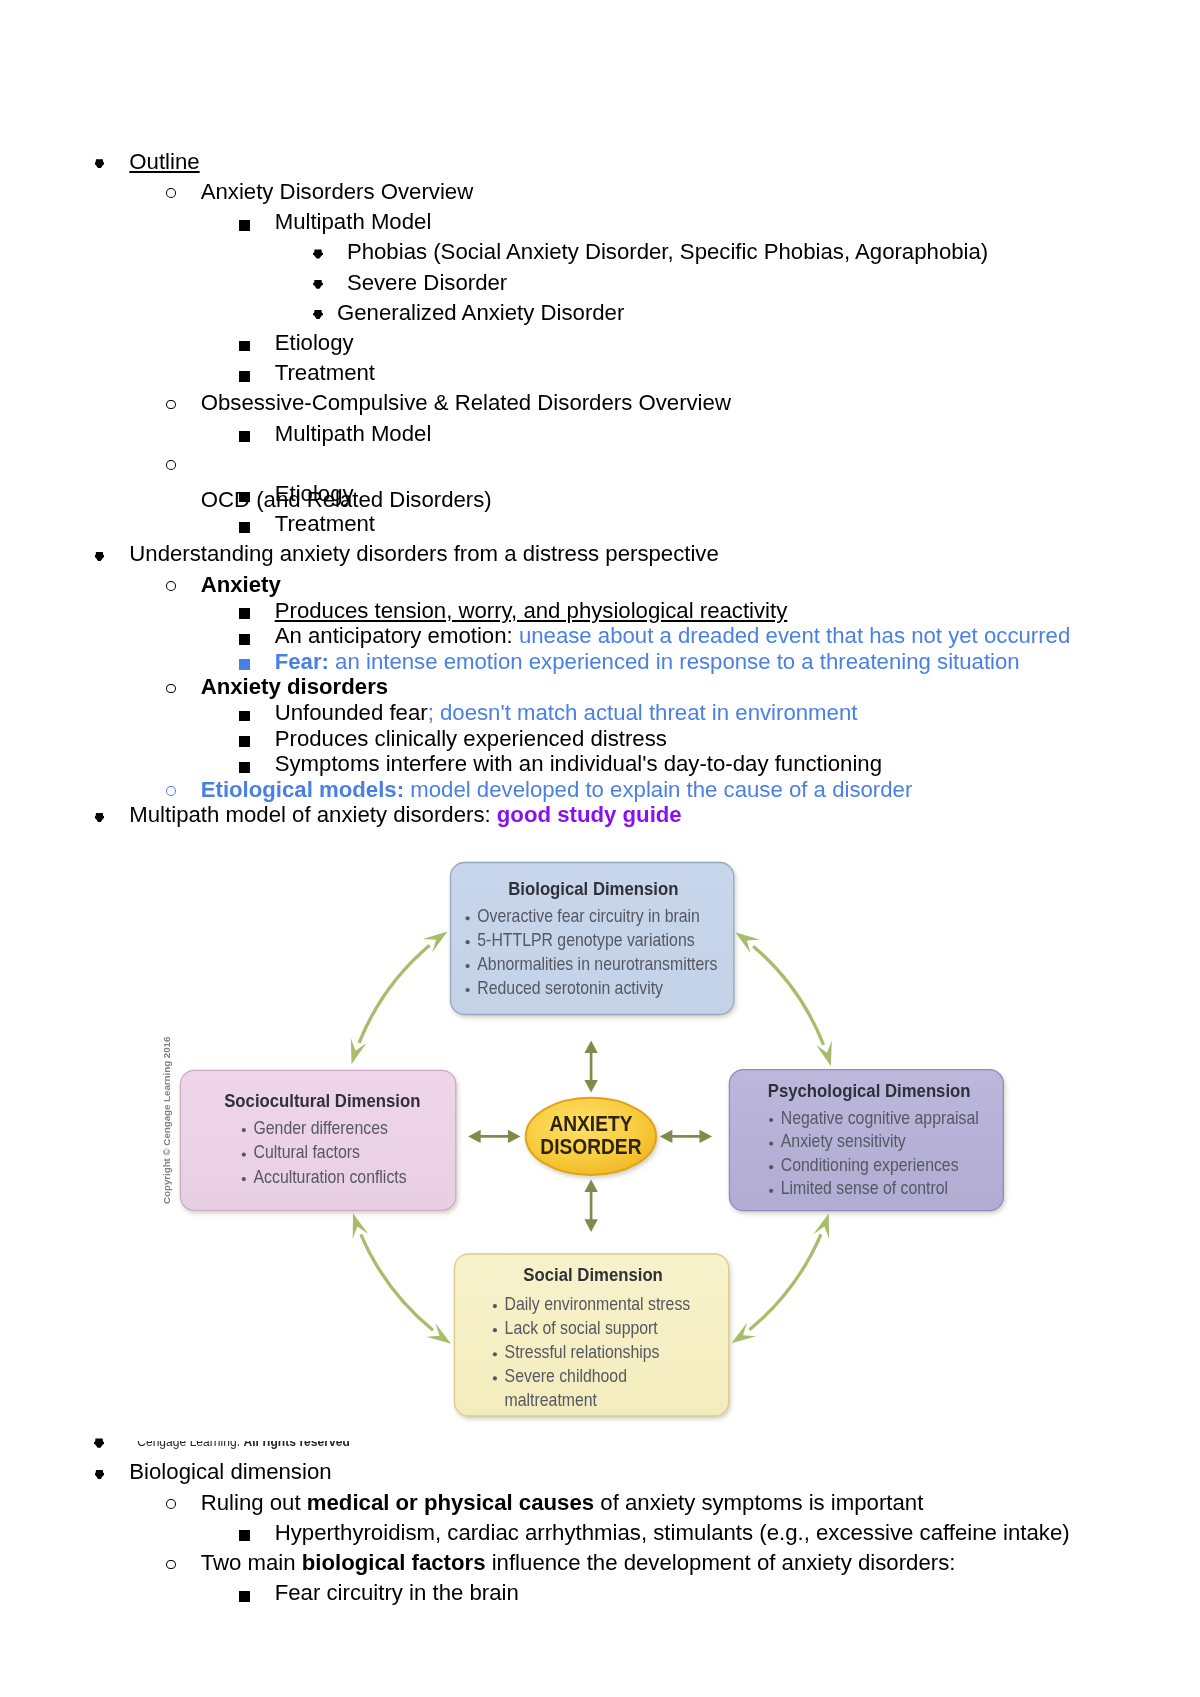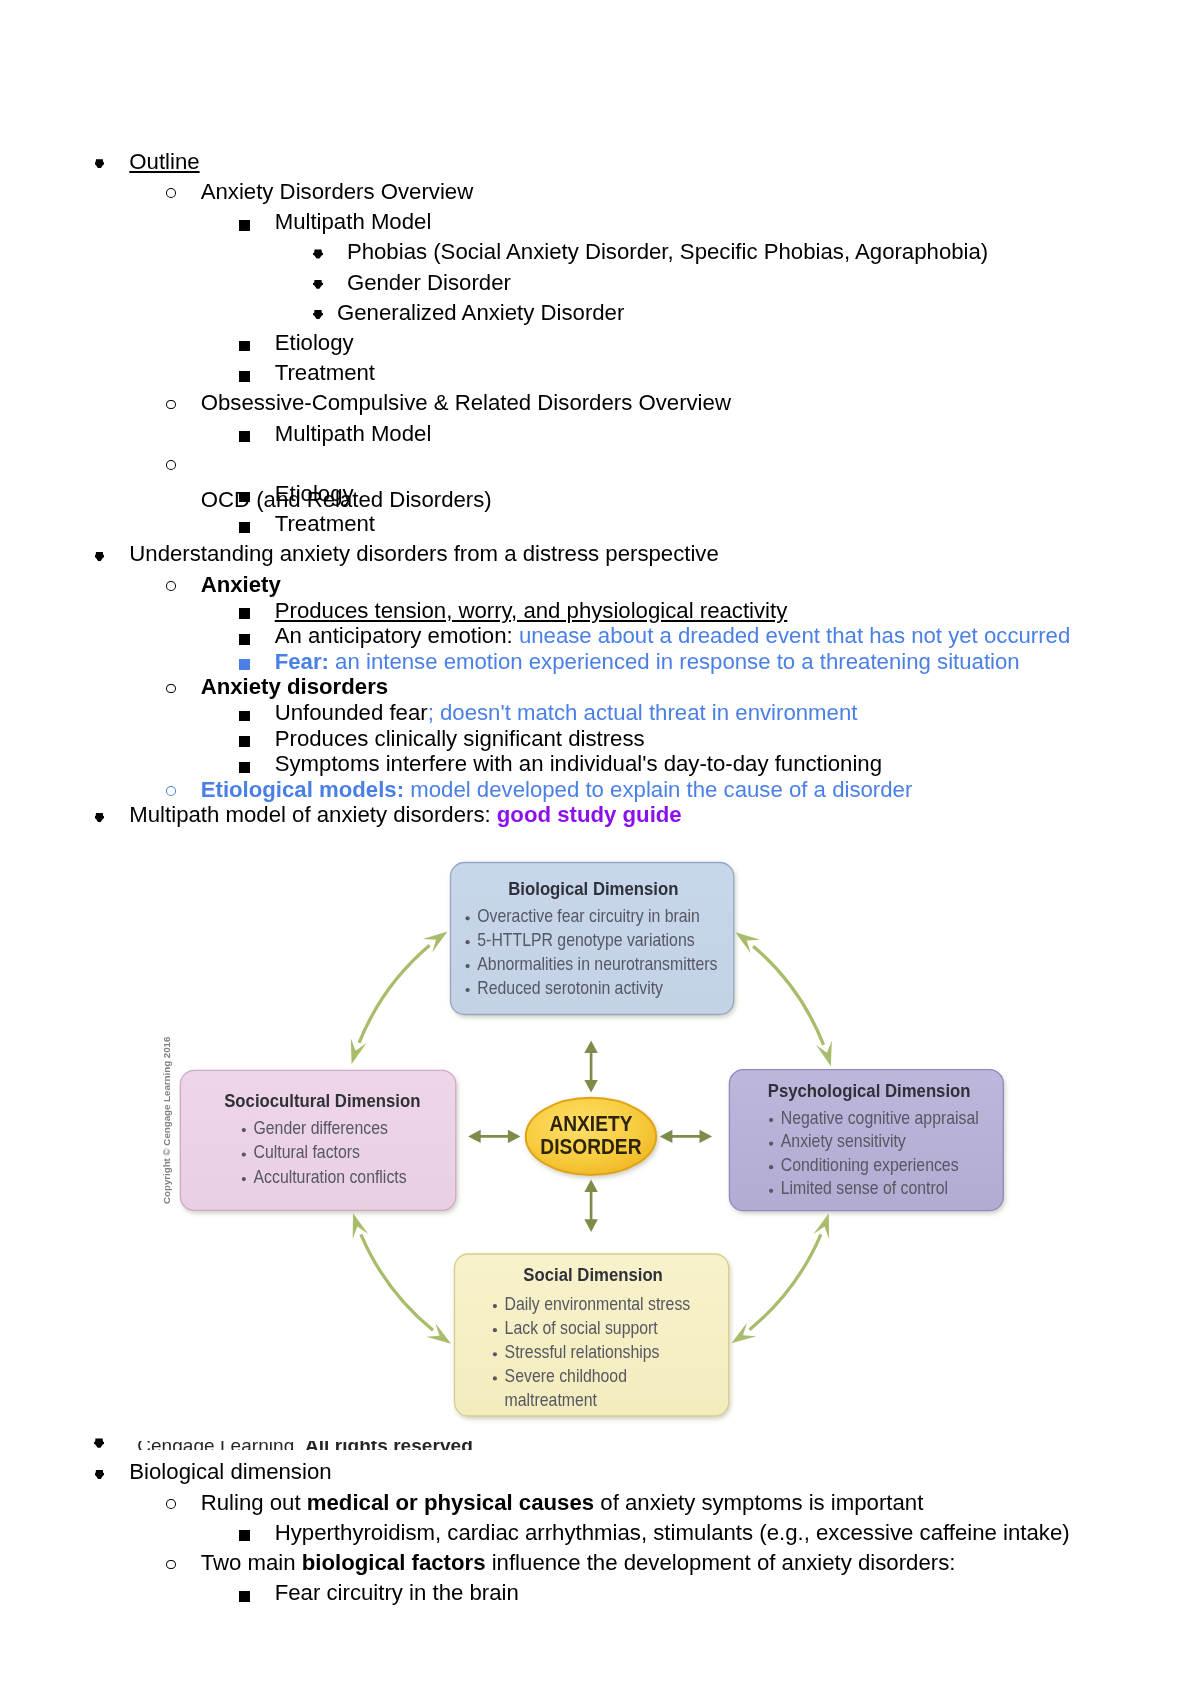--- a/index.html
+++ b/index.html
@@ -24,21 +24,21 @@
 
   .bold{font-weight:bold;}
   .sp{letter-spacing:0px;}
   .blue{color:#4a80e6;}
   .purple{color:#8b10f0;}
 
   .clip-row{position:absolute;left:0;top:1438.3px;width:1200px;height:11.5px;}
   .cc-bullet{position:absolute;left:93.9px;top:0px;width:10.3px;height:9.7px;background:#000;
              clip-path:polygon(15% 2%,85% 2%,88% 32%,100% 40%,100% 56%,86% 64%,64% 98%,36% 98%,14% 64%,0% 56%,0% 40%,12% 32%);}
   .cc-clip{position:absolute;left:0;top:2.9px;width:1200px;height:8.7px;overflow:hidden;}
-  .cc-text{position:absolute;left:137.2px;top:-6.5px;font-size:19px;
+  .cc-text{position:absolute;left:137.2px;top:-6.5px;font-size:12px;
            white-space:nowrap;color:#262626;letter-spacing:0.05px;}
 
   .fig{position:absolute;left:140px;top:840px;width:900px;height:620px;}
   .copyr{position:absolute;left:22px;top:364px;font-size:9.3px;color:#808080;
          transform-origin:0 0;transform:rotate(-90deg) scale(1.055,0.95);white-space:nowrap;
          font-family:"Liberation Sans",sans-serif;letter-spacing:-0.05px;
          font-weight:bold;line-height:10px;}
   .bx-title{font-family:"Liberation Sans",sans-serif;font-weight:bold;
             font-size:18.6px;fill:#2f3139;}
   .bx-item{font-family:"Liberation Sans",sans-serif;font-size:17.6px;fill:#555762;}
@@ -62,21 +62,21 @@
       <div class="row" style="left: 0px; top: 207.1px;">
         <span class="bt b3" style="left: 239px; top: 12.7px;"></span>
         <span class="txt" style="position: absolute; left: 274.7px; top: 0px;">Multipath Model</span>
       </div>
       <div class="row" style="left: 0px; top: 237.3px;">
         <span class="bt b4" style="left: 313px; top: 12.1px;"></span>
         <span class="txt" style="position: absolute; left: 346.9px; top: 0px;">Phobias (Social Anxiety Disorder, Specific Phobias, Agoraphobia)</span>
       </div>
       <div class="row" style="left: 0px; top: 267.5px;">
         <span class="bt b4" style="left: 313px; top: 12.1px;"></span>
-        <span class="txt" style="position: absolute; left: 346.9px; top: 0px;">Gender Disorder</span>
+        <span class="txt" style="position: absolute; left: 346.9px; top: 0px;">Severe Disorder</span>
       </div>
       <div class="row" style="left: 0px; top: 297.7px;">
         <span class="bt b4" style="left: 313px; top: 12.1px;"></span>
         <span class="txt" style="position: absolute; left: 337px; top: 0px;">Generalized Anxiety Disorder</span>
       </div>
       <div class="row" style="left: 0px; top: 327.9px;">
         <span class="bt b3" style="left: 239px; top: 12.7px;"></span>
         <span class="txt" style="position: absolute; left: 274.7px; top: 0px;">Etiology</span>
       </div>
       <div class="row" style="left: 0px; top: 358.1px;">
@@ -126,21 +126,21 @@
       <div class="row" style="left: 0px; top: 672.4px;">
         <span class="bt b2" style="left: 166.2px; top: 11.5px;"></span>
         <span class="txt" style="position: absolute; left: 200.7px; top: 0px;"><span class="bold sp">Anxiety disorders</span></span>
       </div>
       <div class="row" style="left: 0px; top: 698px;">
         <span class="bt b3" style="left: 239px; top: 12.7px;"></span>
         <span class="txt" style="position: absolute; left: 274.7px; top: 0px;"><span>Unfounded fear</span><span class="blue">; doesn't match actual threat in environment</span></span>
       </div>
       <div class="row" style="left: 0px; top: 723.6px;">
         <span class="bt b3" style="left: 239px; top: 12.7px;"></span>
-        <span class="txt" style="position: absolute; left: 274.7px; top: 0px;">Produces clinically significant distress</span>
+        <span class="txt" style="position: absolute; left: 274.7px; top: 0px;">Produces clinically experienced distress</span>
       </div>
       <div class="row" style="left: 0px; top: 749.2px;">
         <span class="bt b3" style="left: 239px; top: 12.7px;"></span>
         <span class="txt" style="position: absolute; left: 274.7px; top: 0px;">Symptoms interfere with an individual's day-to-day functioning</span>
       </div>
       <div class="row" style="left: 0px; top: 774.8px;">
         <span class="bt b2 blue" style="left: 166.2px; top: 11.5px;"></span>
         <span class="txt" style="position: absolute; left: 200.7px; top: 0px;"><span class="blue bold sp">Etiological models:</span><span class="blue"> model developed to explain the cause of a disorder</span></span>
       </div>
       <div class="row" style="left: 0px; top: 800.4px;">

